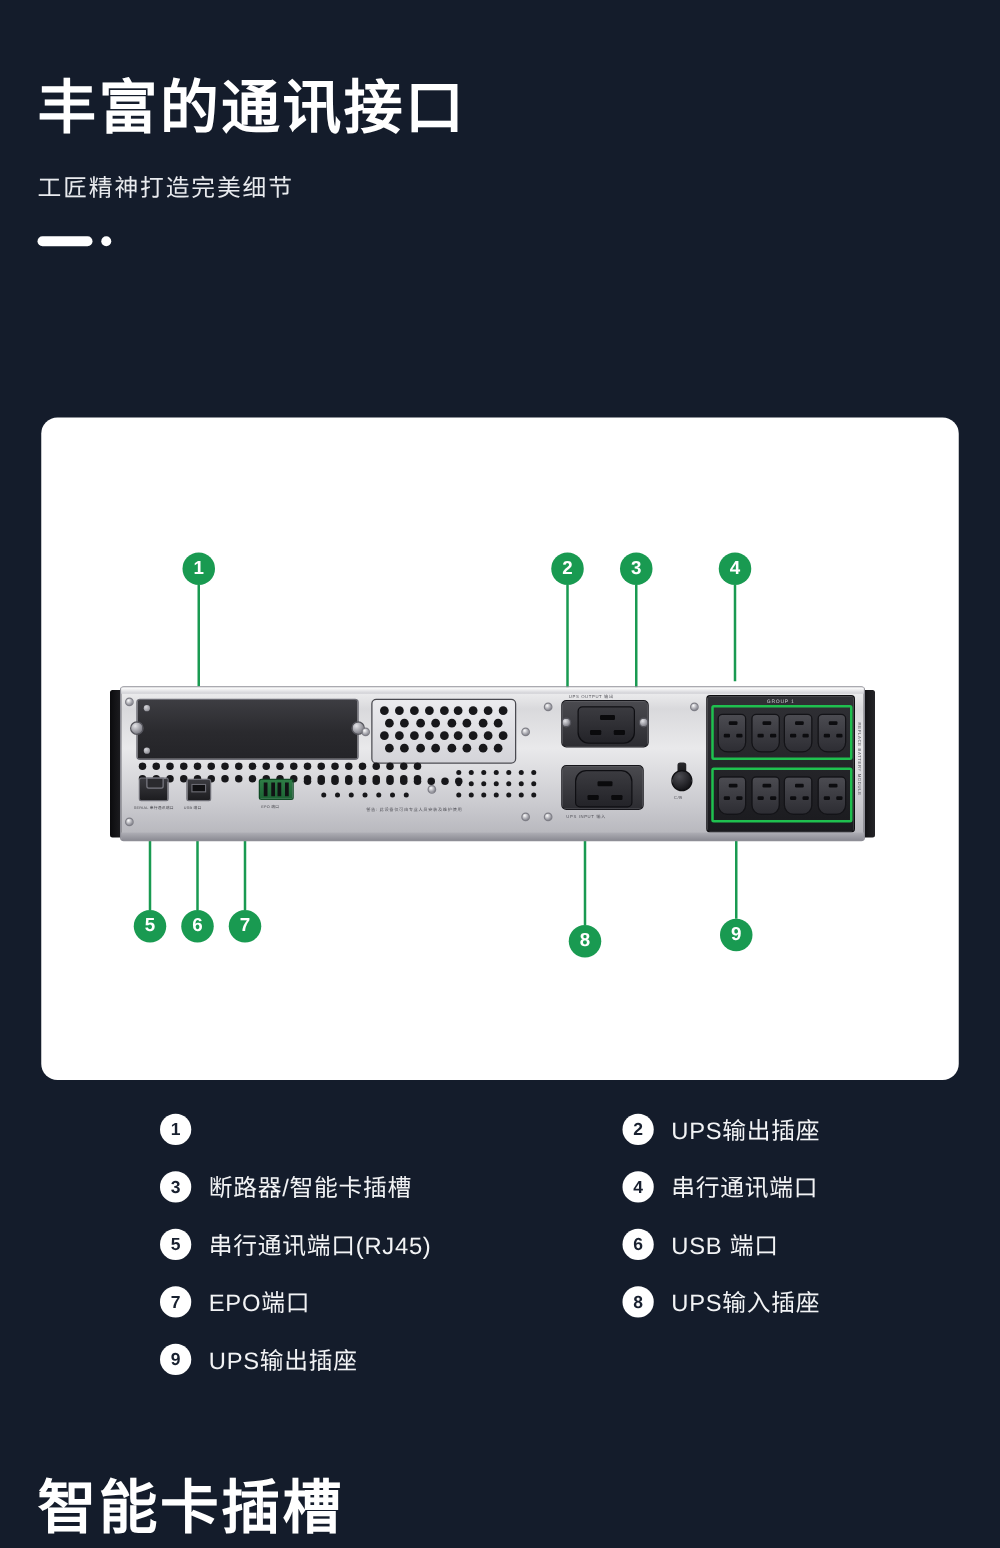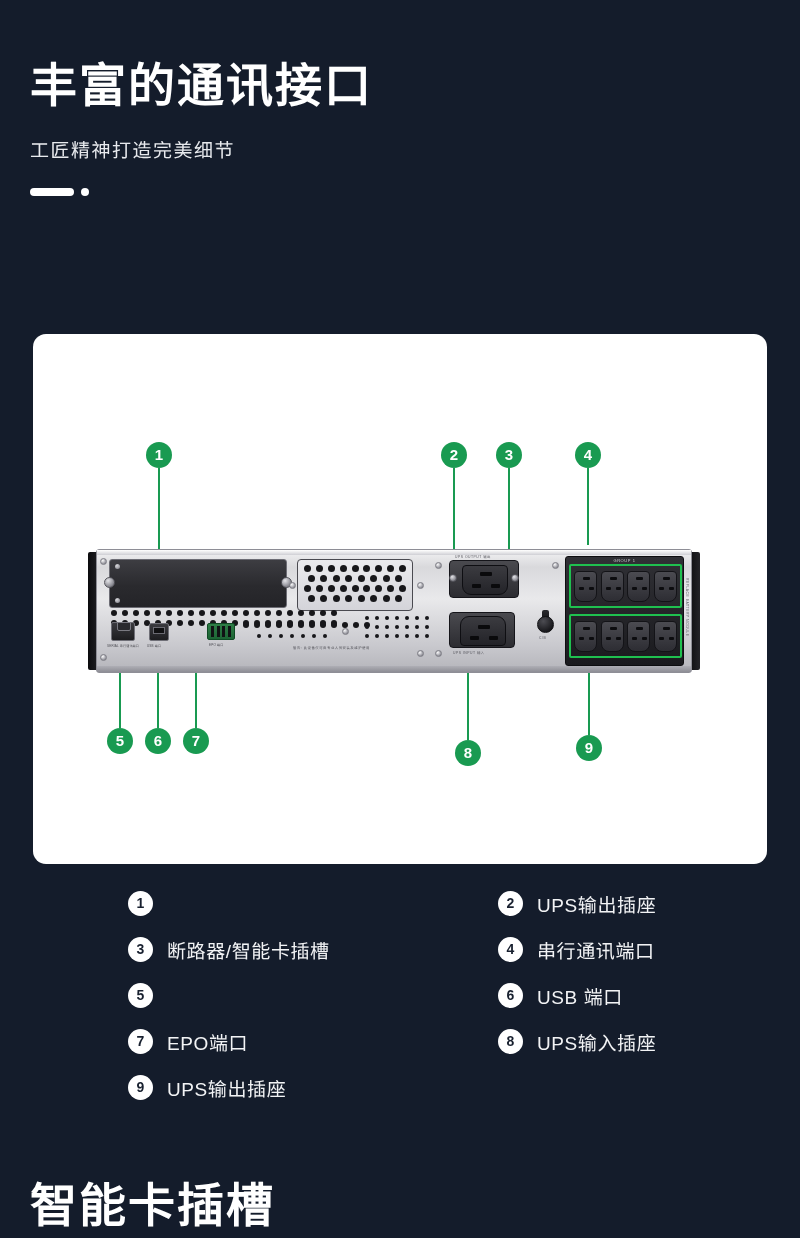--- a/index.html
+++ b/index.html
@@ -701,20 +701,21 @@
     <span class="legend-badge">3</span>
     <span class="legend-label">断路器/智能卡插槽</span>
   </div>
   <div class="legend-item">
     <span class="legend-badge">4</span>
     <span class="legend-label">串行通讯端口</span>
   </div>
 
   <div class="legend-item">
     <span class="legend-badge">5</span>
+    <span class="legend-label">串行通讯端口(RJ45)</span>
   </div>
   <div class="legend-item">
     <span class="legend-badge">6</span>
     <span class="legend-label">USB 端口</span>
   </div>
 
   <div class="legend-item">
     <span class="legend-badge">7</span>
     <span class="legend-label">EPO端口</span>
   </div>

